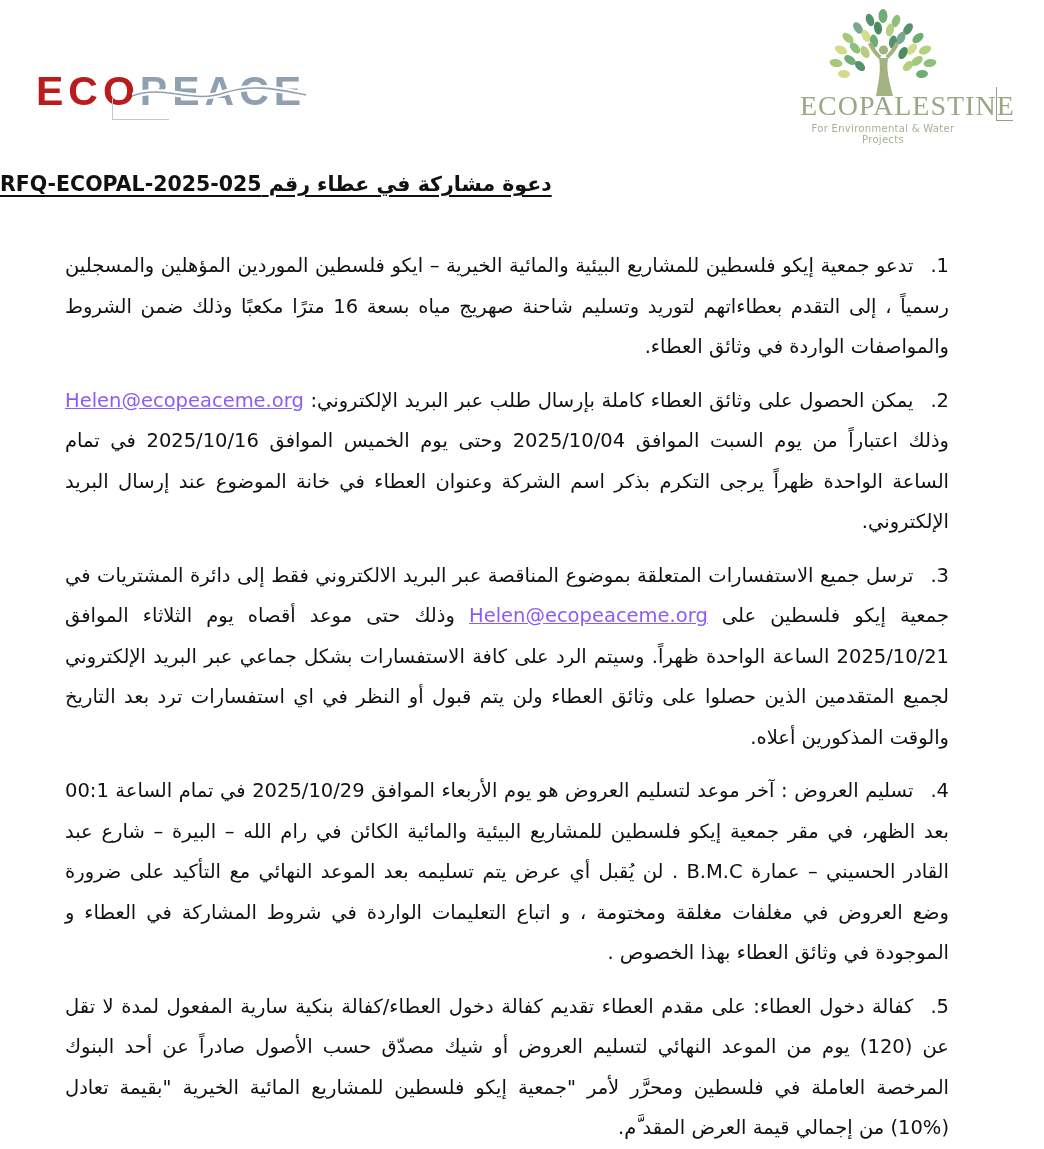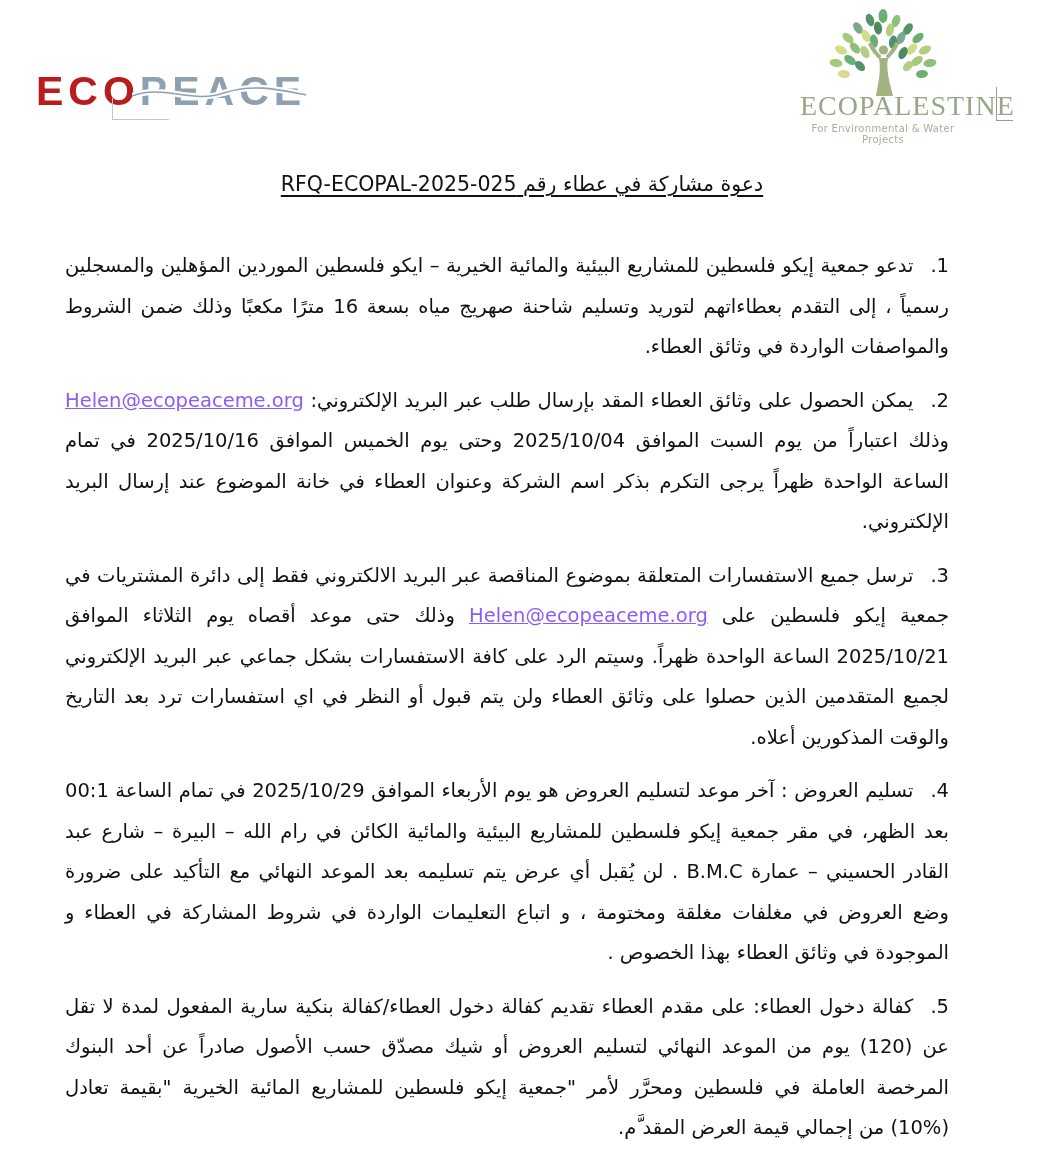--- a/index.html
+++ b/index.html
@@ -32,22 +32,22 @@
   }
   .ep-tagline { font-size:10px; letter-spacing:0.3px; margin-top:1px; color:#a3b094; }
 
   .corner-bracket {
     position:absolute; left:996px; top:87px; width:16px; height:33px;
     border-left:1.5px solid #9a9a9a; border-bottom:1.5px solid #9a9a9a;
   }
 
   
   .doc-title {
-    position:absolute; top:168px; left:0; right:0; text-align:center;
-    font-weight:400; font-size:20.5px; line-height:32px; direction:rtl;
+    position:absolute; top:168px; left:0; right:0; text-align:left;
+    font-weight:700; font-size:20.5px; line-height:32px; direction:rtl;
   }
   .doc-title .tline { text-decoration:underline; text-underline-offset:4px; text-decoration-thickness:1.5px; }
   .ltr { direction:ltr; unicode-bidi:embed; }
 
   
   .items {
     position:absolute; top:246px; right:95px; width:884px;
     direction:rtl; font-size:19.5px; line-height:40.5px; text-align:justify;
   }
   .item { margin-bottom:13px; }
@@ -118,21 +118,21 @@
     </div>
   </div>
 
   <div class="items">
 
     <div class="item">
       <span class="num">1.</span><span>تدعو جمعية إيكو فلسطين للمشاريع البيئية والمائية الخيرية – ايكو فلسطين الموردين المؤهلين والمسجلين رسمياً ، إلى التقدم بعطاءاتهم لتوريد وتسليم شاحنة صهريج مياه بسعة 16 مترًا مكعبًا وذلك ضمن الشروط والمواصفات الواردة في وثائق العطاء.</span>
     </div>
 
     <div class="item">
-      <span class="num">2.</span><span>يمكن الحصول على وثائق العطاء المقد بإرسال طلب عبر البريد الإلكتروني: </span><a class="email-link ltr">Helen@ecopeaceme.org</a><span> وذلك اعتباراً من يوم السبت الموافق 2025/10/04 وحتى يوم الخميس الموافق 2025/10/16 في تمام الساعة الواحدة ظهراً يرجى التكرم بذكر اسم الشركة وعنوان العطاء في خانة الموضوع عند إرسال البريد الإلكتروني.</span>
+      <span class="num">2.</span><span>يمكن الحصول على وثائق العطاء كاملة بإرسال طلب عبر البريد الإلكتروني: </span><a class="email-link ltr">Helen@ecopeaceme.org</a><span> وذلك اعتباراً من يوم السبت الموافق 2025/10/04 وحتى يوم الخميس الموافق 2025/10/16 في تمام الساعة الواحدة ظهراً يرجى التكرم بذكر اسم الشركة وعنوان العطاء في خانة الموضوع عند إرسال البريد الإلكتروني.</span>
     </div>
 
     <div class="item">
       <span class="num">3.</span><span>ترسل جميع الاستفسارات المتعلقة بموضوع المناقصة عبر البريد الالكتروني فقط إلى دائرة المشتريات في جمعية إيكو فلسطين على </span><a class="email-link ltr">Helen@ecopeaceme.org</a><span> وذلك حتى موعد أقصاه يوم الثلاثاء الموافق 2025/10/21 الساعة الواحدة ظهراً. وسيتم الرد على كافة الاستفسارات بشكل جماعي عبر البريد الإلكتروني لجميع المتقدمين الذين حصلوا على وثائق العطاء ولن يتم قبول أو النظر في اي استفسارات ترد بعد التاريخ والوقت المذكورين أعلاه.</span>
     </div>
 
     <div class="item">
       <span class="num">4.</span><span>تسليم العروض : آخر موعد لتسليم العروض هو يوم الأربعاء الموافق 2025/10/29 في تمام الساعة 00:1 بعد الظهر، في مقر جمعية إيكو فلسطين للمشاريع البيئية والمائية الكائن في رام الله – البيرة – شارع عبد القادر الحسيني – عمارة B.M.C . لن يُقبل أي عرض يتم تسليمه بعد الموعد النهائي مع التأكيد على ضرورة وضع العروض في مغلفات مغلقة ومختومة ، و اتباع التعليمات الواردة في شروط المشاركة في العطاء و الموجودة في وثائق العطاء بهذا الخصوص .</span>
     </div>
 

